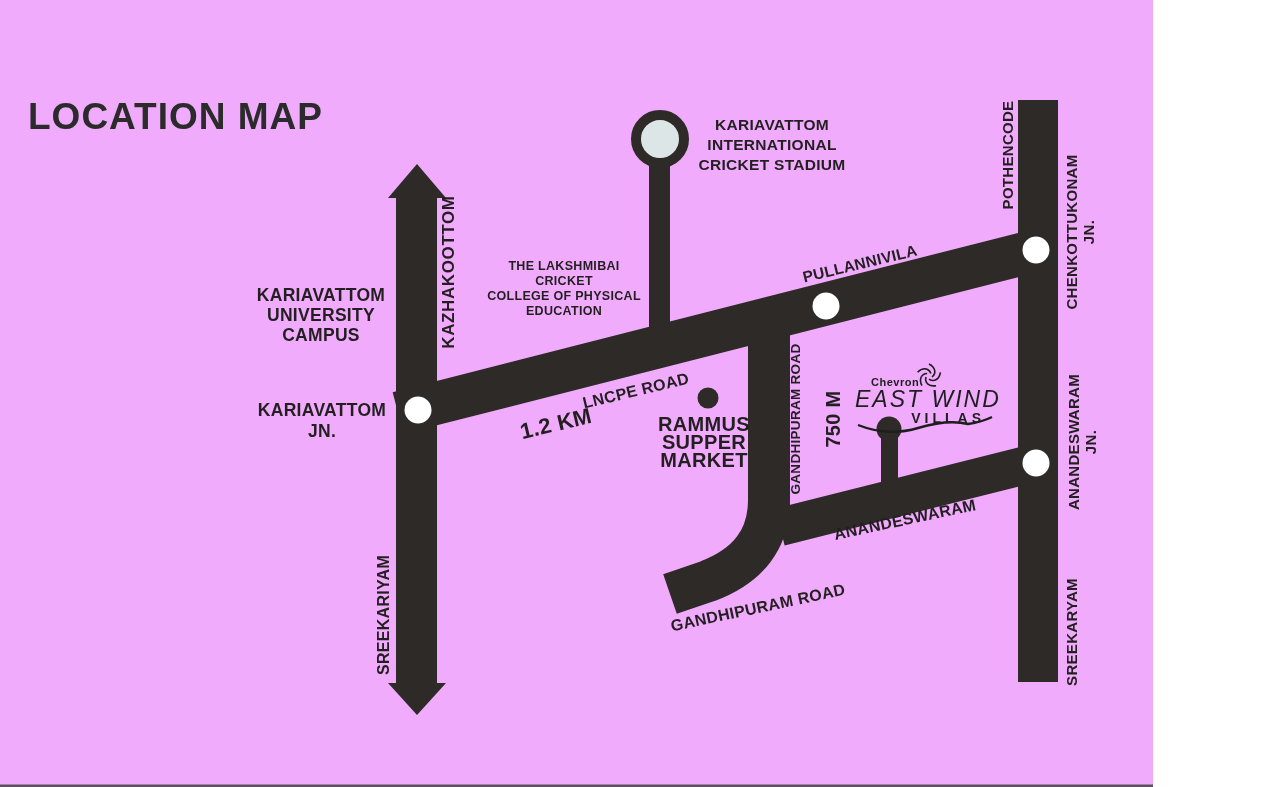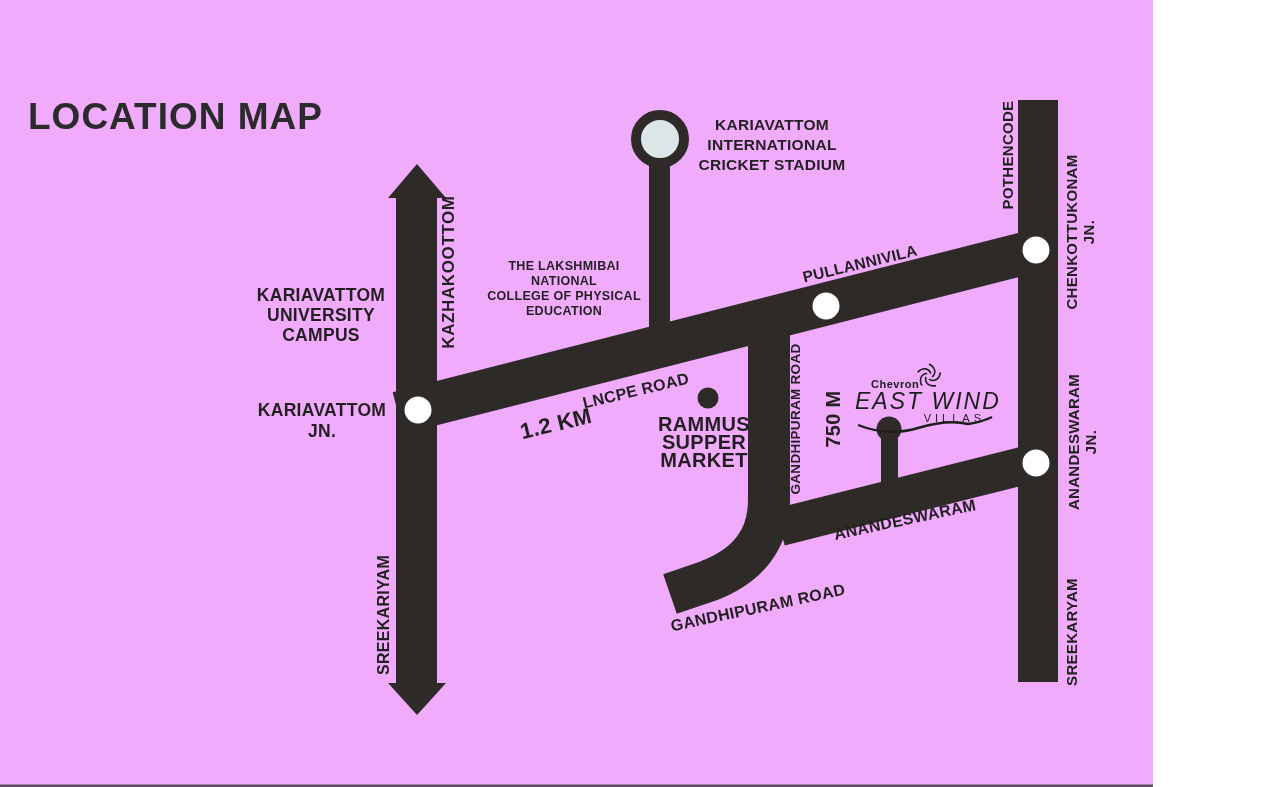--- a/index.html
+++ b/index.html
@@ -55,21 +55,21 @@
     font-size:11px;font-weight:bold;letter-spacing:0.5px;
   }
   .logo .name{
     display:block;
     font-family:Liberation Sans, sans-serif;
     font-style:italic;font-size:23px;font-weight:normal;
     letter-spacing:2px;white-space:nowrap;line-height:22px;
   }
   .logo .sub{
     display:block;text-align:right;margin-right:10px;
-    font-size:11px;letter-spacing:4px;font-weight:normal;
+    font-size:14px;letter-spacing:4px;font-weight:bold;
   }
 </style>
 </head>
 <body>
 
 <div class="stage">
 
   <svg class="map-svg" width="1283" height="787" viewBox="0 0 1283 787">
 
     <polygon points="417,164 446,198 388,198" fill="#2d2a27"></polygon>
@@ -119,21 +119,21 @@
   <div class="lbl lbl-campus">KARIAVATTOM
 UNIVERSITY
 CAMPUS</div>
   <div class="lbl lbl-kjn">KARIAVATTOM
 JN.</div>
 
   <div class="lbl lbl-stadium">KARIAVATTOM
 INTERNATIONAL
 CRICKET STADIUM</div>
   <div class="lbl lbl-college">THE LAKSHMIBAI
-NATIONAL
+CRICKET
 COLLEGE OF PHYSICAL
 EDUCATION</div>
 
   <div class="lbl rot13 lbl-lncpe">LNCPE ROAD</div>
   <div class="lbl rot13 lbl-12km">1.2 KM</div>
   <div class="lbl rot13 lbl-pullannivila">PULLANNIVILA</div>
 
   <div class="lbl lbl-rammus">RAMMUS
 SUPPER
 MARKET</div>

